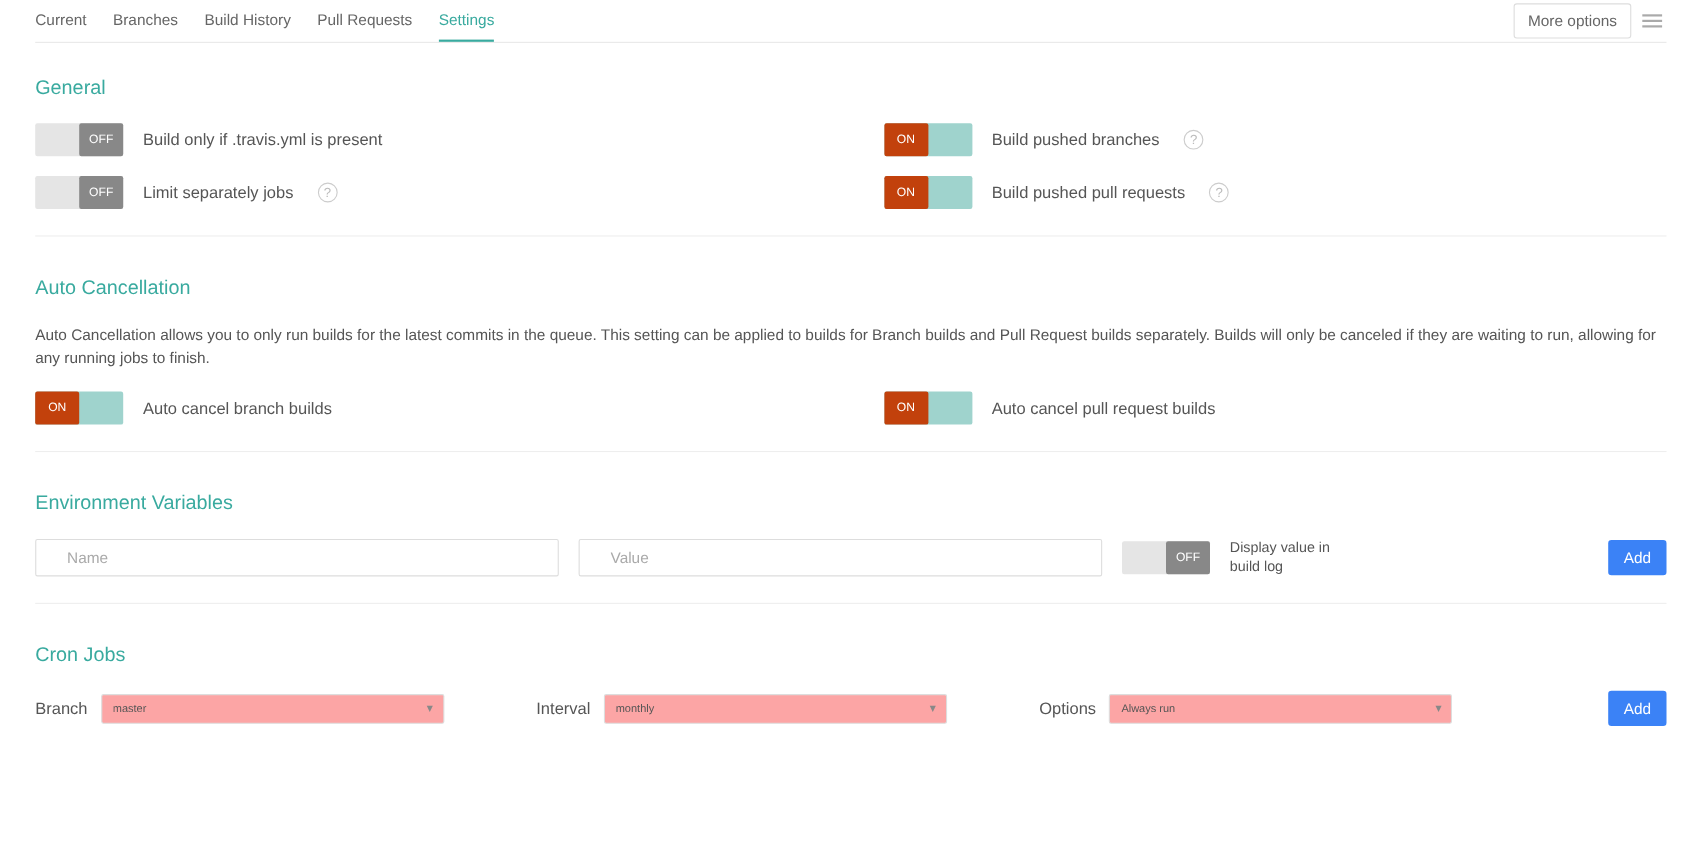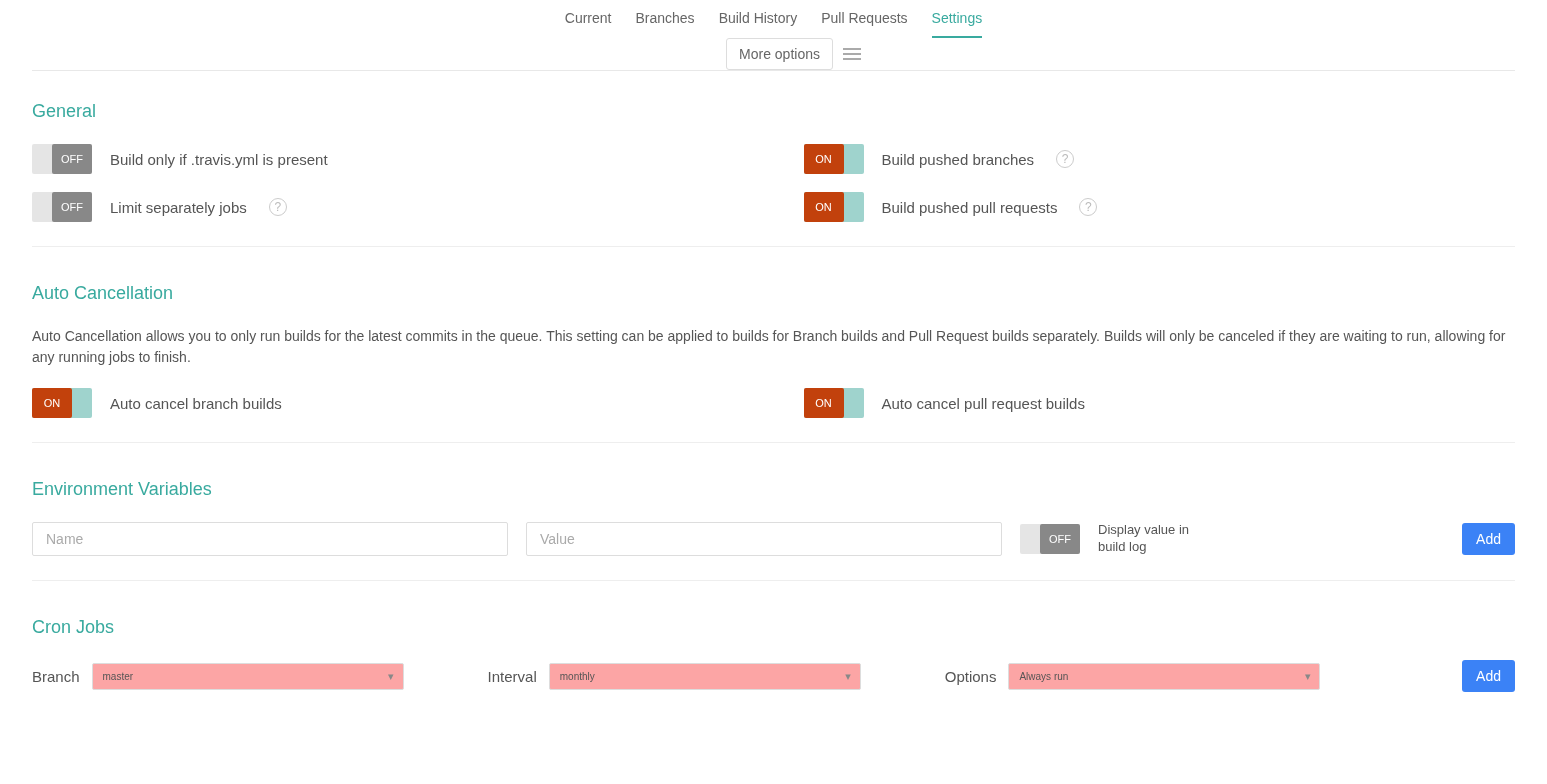--- a/index.html
+++ b/index.html
@@ -8,21 +8,20 @@
     background: #fff;
     color: #444;
     font-size: 14px;
     padding: 0 32px;
   }
   .header-row {
     display: flex;
     align-items: center;
     border-bottom: 1px solid #e8e8e8;
     margin-bottom: 30px;
-    flex-direction: column;
   }
   .tabs {
     display: flex;
     gap: 24px;
     flex: 1;
   }
   .tab {
     padding: 10px 0;
     color: #666;
     cursor: pointer;
@@ -77,21 +76,21 @@
     grid-template-columns: 1fr 1fr;
     column-gap: 60px;
     row-gap: 18px;
   }
   .setting-row {
     display: flex;
     align-items: center;
     gap: 18px;
   }
   .toggle {
-    width: 60px;
+    width: 80px;
     height: 30px;
     border-radius: 2px;
     display: flex;
     align-items: flex-end;
     cursor: pointer;
     flex-shrink: 0;
     position: relative;
   }
   .toggle.off { background: #e5e5e5; justify-content: flex-end; }
   .toggle.on  { background: #9fd3cd; justify-content: flex-start; }
@@ -129,21 +128,21 @@
     margin-bottom: 20px;
   }
   .env-row {
     display: flex;
     align-items: center;
     gap: 18px;
   }
   .text-input {
     border: 1px solid #ddd;
     border-radius: 2px;
-    padding: 8px 13px;
+    padding: 8px 28px;
     font-size: 14px;
     color: #555;
     background: #fff;
   }
   .text-input::placeholder { color: #aaa; }
   .input-name  { width: 476px; }
   .input-value { width: 476px; }
   .display-label {
     color: #555;
     font-size: 13px;

